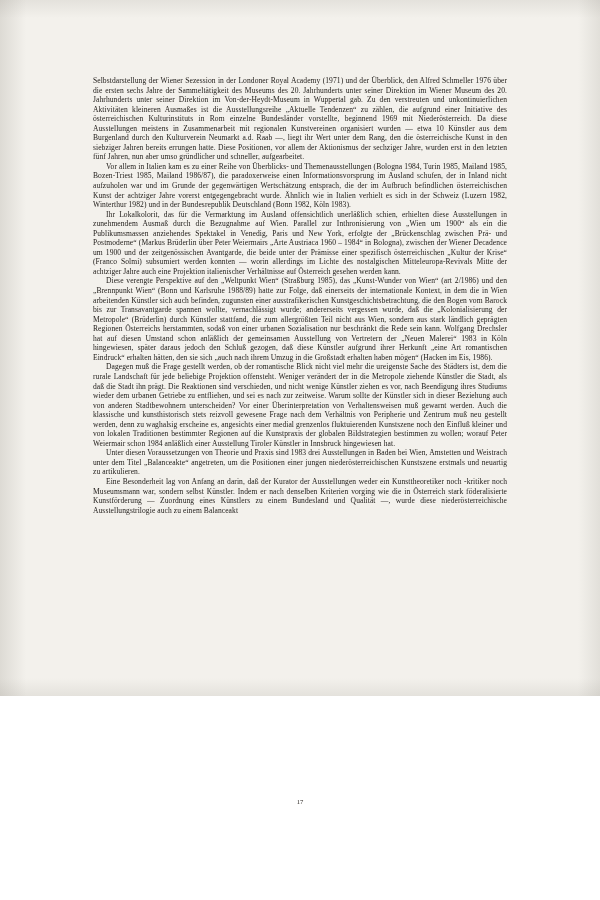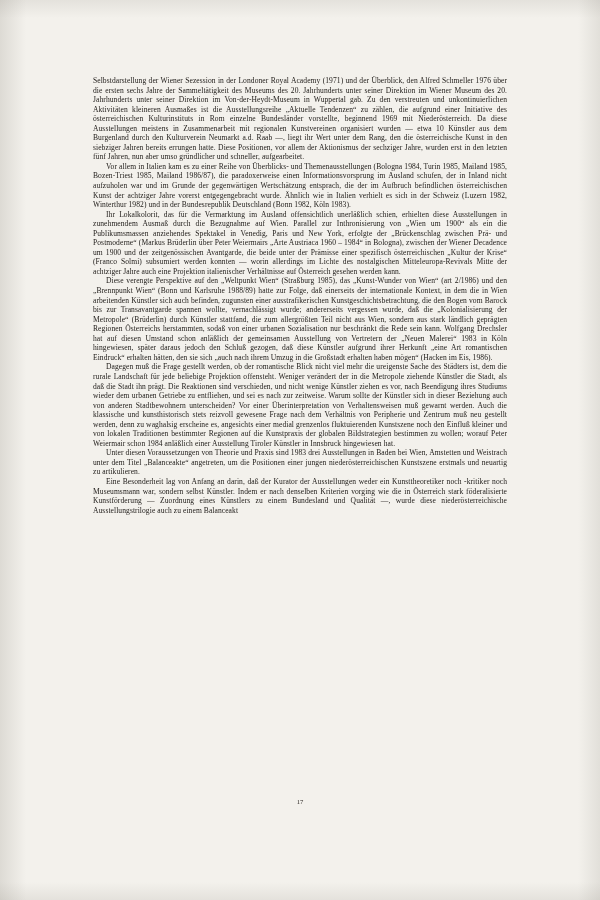--- a/index.html
+++ b/index.html
@@ -9,21 +9,21 @@
   body {
     width: 600px;
     height: 900px;
     background: #ffffff;
     font-family: "Liberation Serif", serif;
     overflow: hidden;
   }
   .page {
     position: relative;
     width: 600px;
-    height: 900px;
+    height: 696px;
     background: #f3f1ec;
     box-sizing: border-box;
   }
   
   .page::before {
     content: "";
     position: absolute;
     inset: 0;
     background:
       linear-gradient(90deg, rgba(120,115,105,0.18) 0px, rgba(255,255,255,0) 26px),

